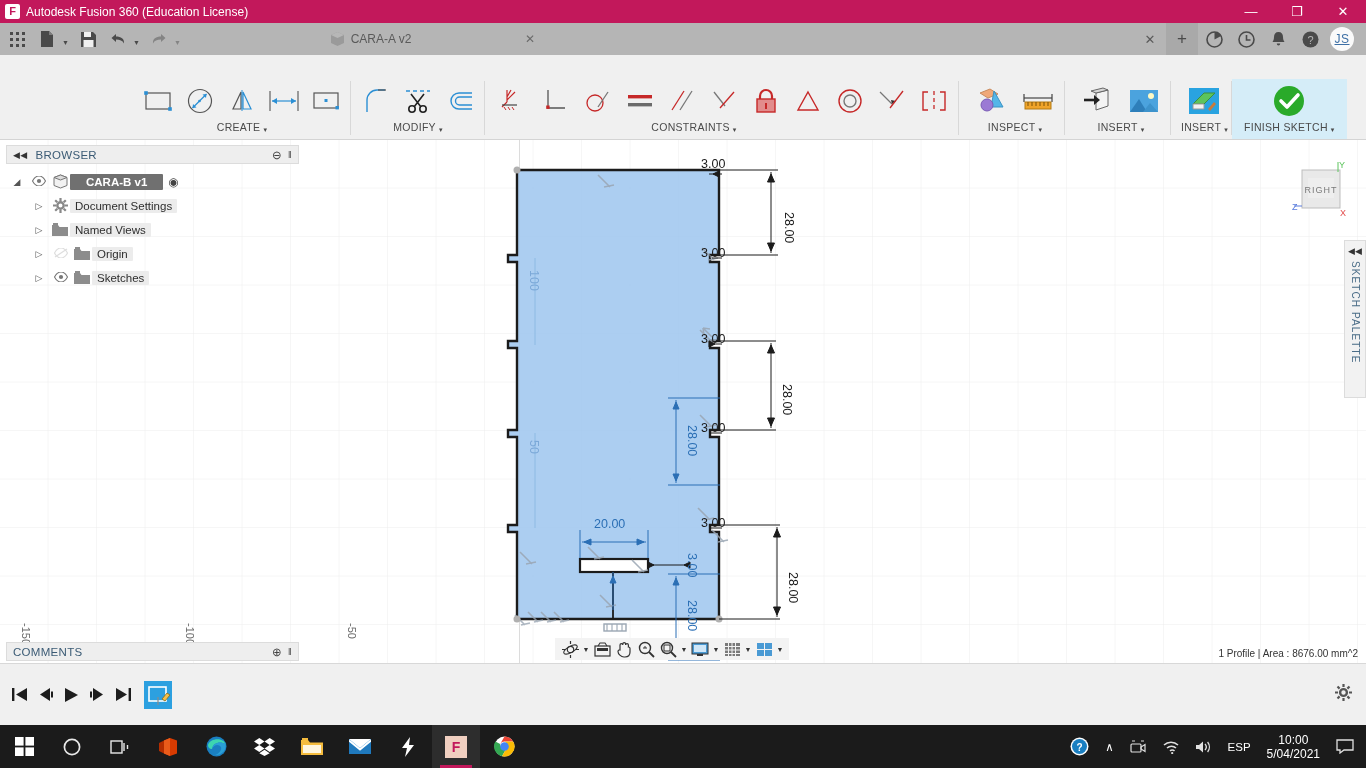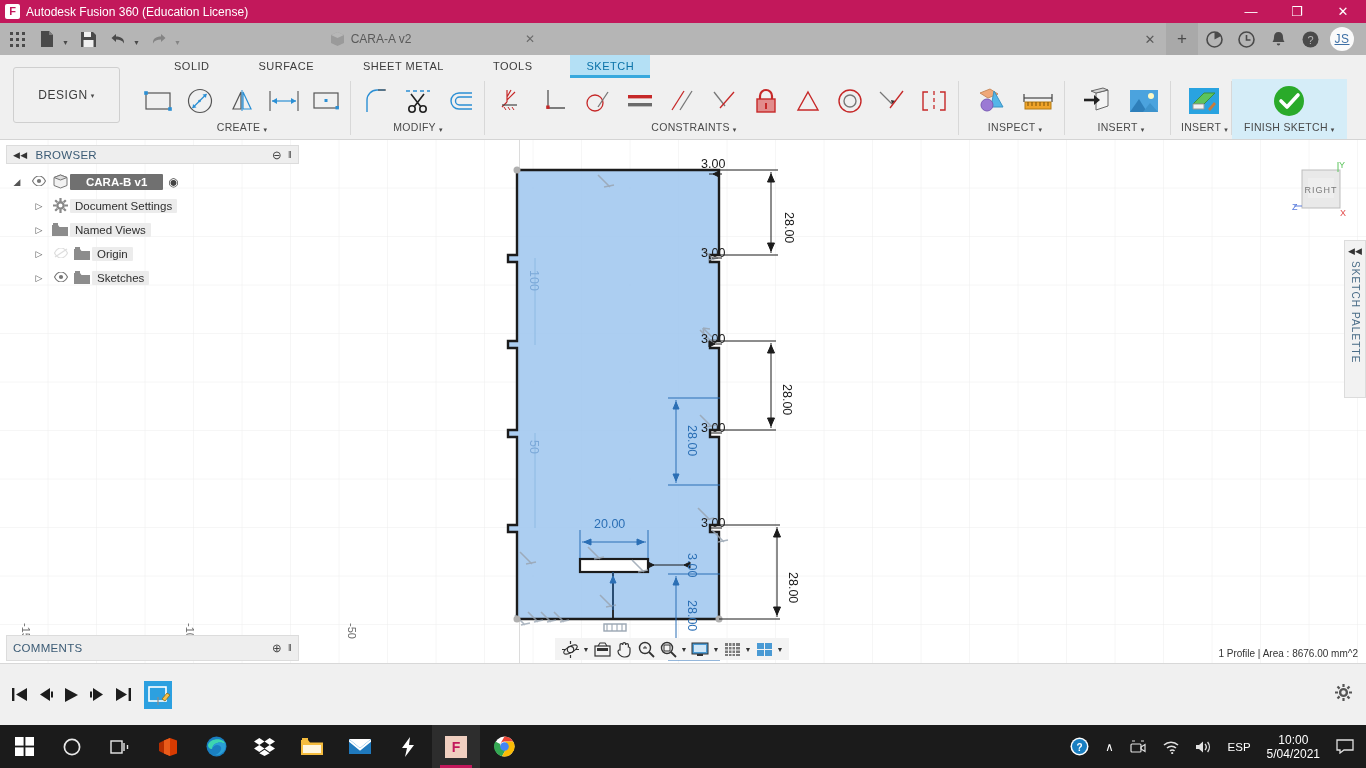--- a/index.html
+++ b/index.html
@@ -61,21 +61,21 @@
   #browser-hdr .collapse { font-size:9px; color:#333; margin-right:8px; }
   #browser-hdr .right { margin-left:auto; display:flex; align-items:center; gap:6px; color:#444; }
   .bnode { display:flex; align-items:center; height:24px; color:#2e2e2e; }
   .bnode .tw { width:22px; text-align:center; font-size:9px; color:#555; }
   .bnode .eye { width:22px; text-align:center; font-size:11px; color:#777; }
   .bnode .folder { width:20px; text-align:center; }
   .bnode .lbl { background:#ececec; padding:1px 5px; border-radius:1px; }
   .bnode.root .lbl { background:#707070; color:#fff; font-weight:bold; padding:2px 16px; }
   .bnode .dot { margin-left:5px; font-size:12px; color:#444; }
 
-  #comments { position:absolute; left:6px; bottom:2px; width:293px; height:26px; background:#eeeeee;
+  #comments { position:absolute; left:6px; bottom:2px; width:293px; height:19px; background:#eeeeee;
               border:1px solid #dcdcdc; display:flex; align-items:center; padding:0 6px; font-size:11.5px;
               color:#3b5b75; letter-spacing:.3px; z-index:6;}
   #comments .right { margin-left:auto; display:flex; gap:6px; align-items:center; color:#444; }
 
   
   #viewcube { position:absolute; right:14px; top:18px; width:62px; height:62px; z-index:5; }
   
   #skpal { position:absolute; right:0; top:100px; width:22px; height:158px; background:#f2f2f2; border:1px solid #dcdcdc;
            display:flex; flex-direction:column; align-items:center; padding-top:5px; z-index:5;}
   #skpal .lab { writing-mode:vertical-rl; font-size:10px; color:#4a6c87; letter-spacing:1.1px; margin-top:5px;}
@@ -203,32 +203,21 @@
           <text x="8.5" y="12.5" font-size="11" fill="#b5b5b5" text-anchor="middle" font-family="Liberation Sans">?</text>
         </svg>
     </div>
     <div>
         <div class="avatar">JS</div>
       </div>
   </div>
 </div>
 
 <div id="ribbon">
-  <div id="design-box">
-    <span>DESIGN</span>
-    <span class="caret">▾</span>
-  </div>
-
-  <div class="ribbon-tabs">
-    <div class="rtab" style="margin-left:25px">SOLID</div>
-    <div class="rtab" style="margin-left:17px">SURFACE</div>
-    <div class="rtab" style="margin-left:17px">SHEET METAL</div>
-    <div class="rtab" style="margin-left:17px">TOOLS</div>
-    <div class="rtab sel" style="margin-left:22px">SKETCH</div>
-  </div>
+
 
   <div class="panels">
 
     <div class="panel">
       <div class="row">
         <div class="tool">
           <svg width="30" height="24" viewBox="0 0 30 24">
               <rect x="3" y="4" width="24" height="16" fill="none" stroke="#555" stroke-width="1.2"></rect>
               <rect x="1.2" y="2.2" width="3.6" height="3.6" fill="#2b8fd4"></rect>
               <rect x="25.2" y="18.2" width="3.6" height="3.6" fill="#2b8fd4"></rect>

